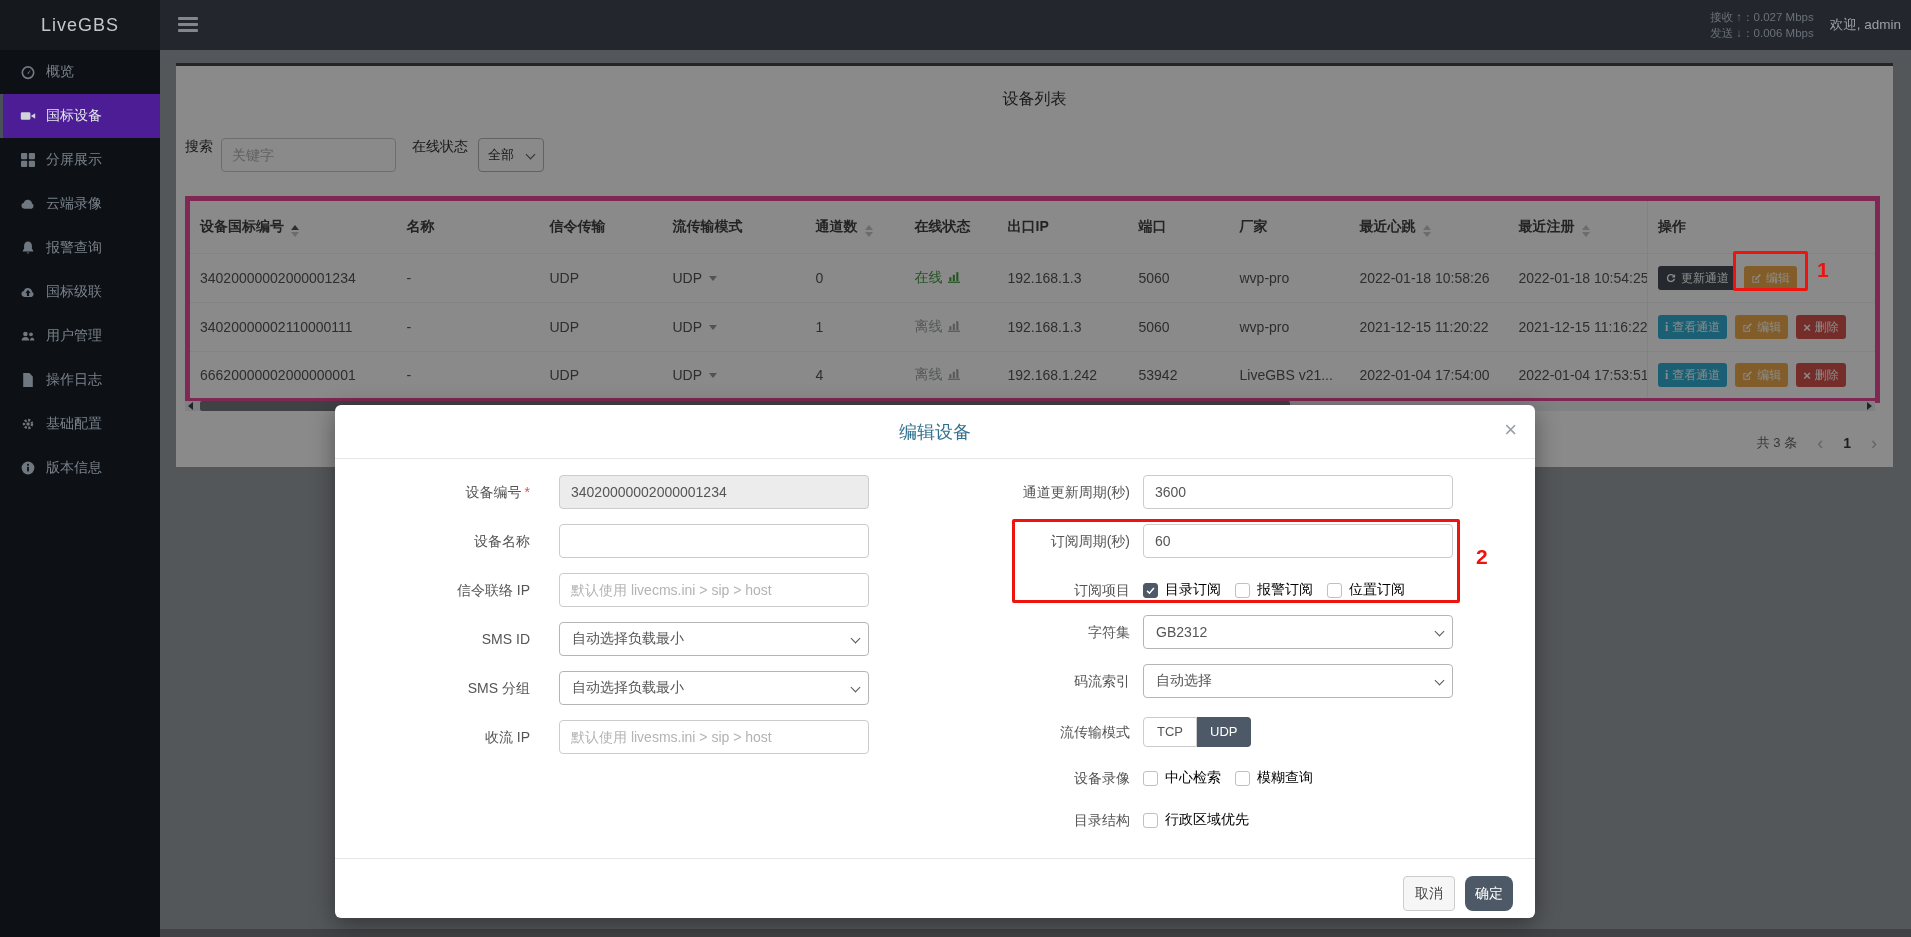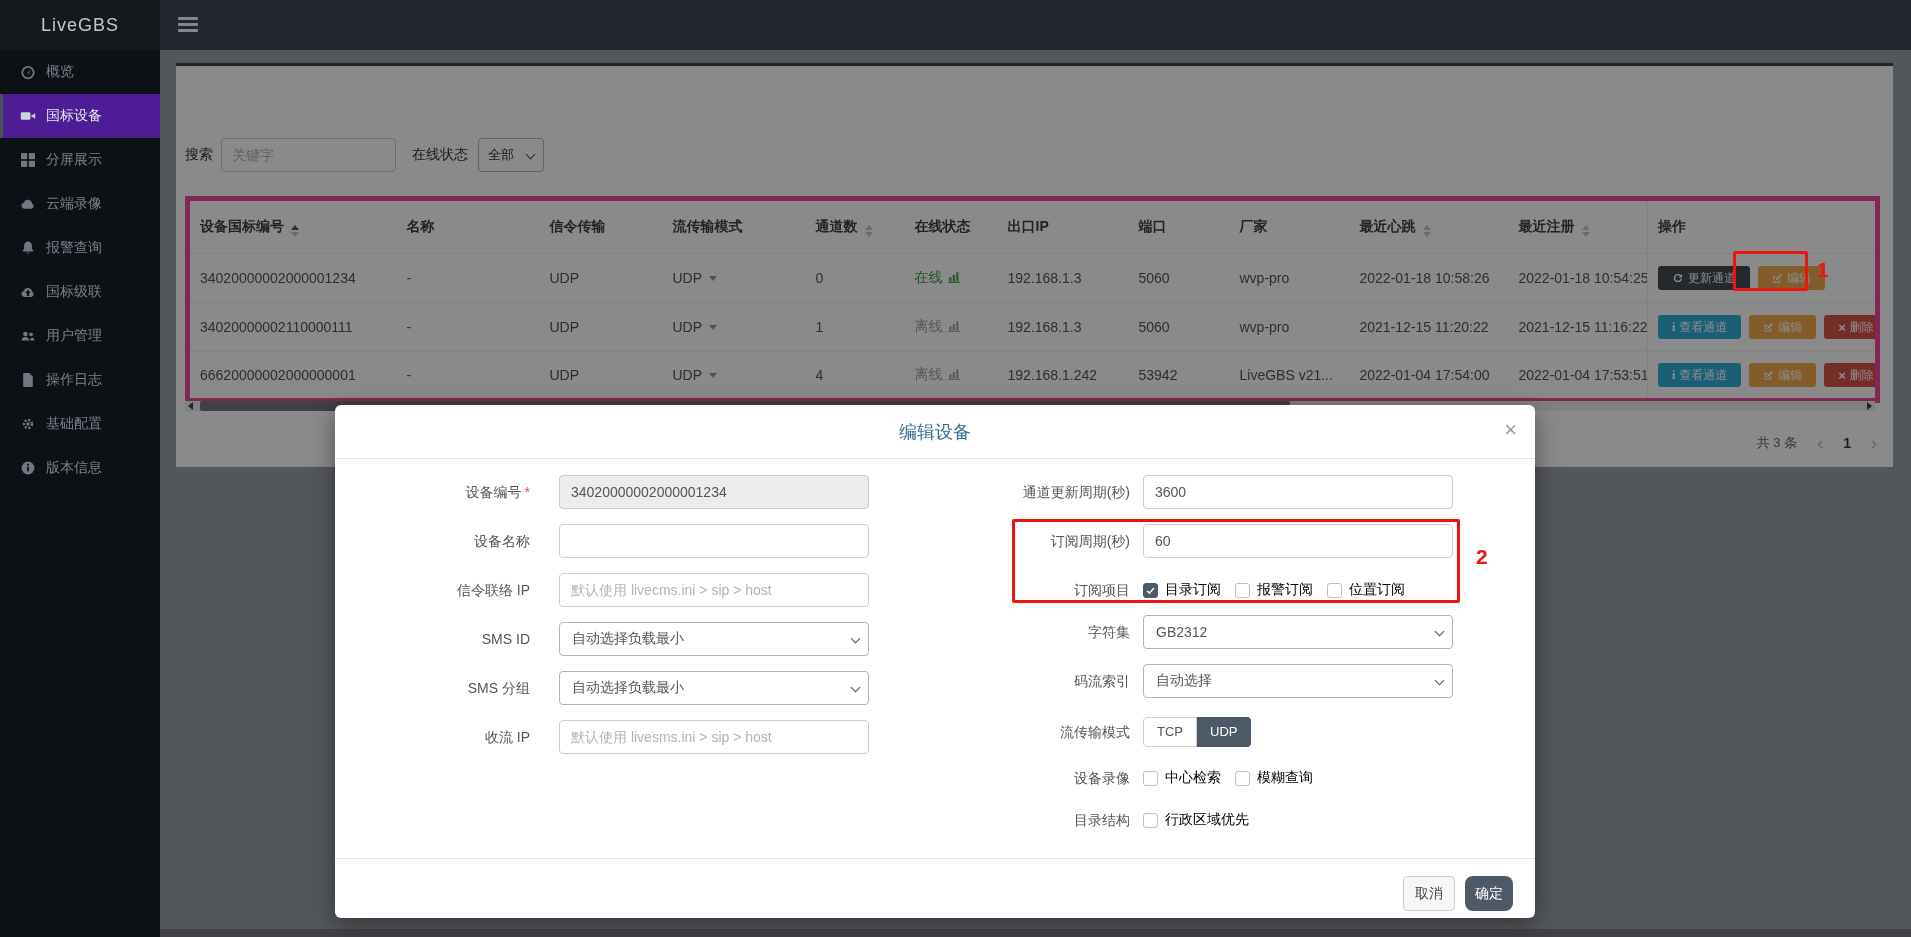--- a/index.html
+++ b/index.html
@@ -22,21 +22,21 @@
 .hamburger span { display:block; height:2.6px; background:#80878f; border-radius:1px; }
 .nav-right { position:absolute; right:10px; top:0; height:50px; display:flex; align-items:center; }
 .net-stats { text-align:right; font-size:11.5px; color:#6a717a; line-height:16px; margin-right:16px; }
 .welcome { font-size:13.5px; color:#99a0a8; }
 
 
 .main { position:absolute; left:160px; top:50px; width:1751px; height:887px; background:#9ba1a7; }
 .bottom-strip { position:absolute; left:0; bottom:0; width:100%; height:8px; background:#777b80; }
 .panel { position:absolute; left:16px; top:13px; width:1717px; height:404px; background:#fff; border-top:3px solid #3f444b; }
 .panel-title { position:absolute; top:23px; left:0; width:100%; text-align:center; font-size:16px; color:#333; }
-.toolbar { position:absolute; left:9px; top:72px; height:34px; display:flex; align-items:center; }
+.toolbar { position:absolute; left:9px; top:72px; height:34px; display:flex; align-items:flex-start; }
 .toolbar .lbl { font-size:14px; color:#333; }
 .search-input { width:175px; height:34px; border:1px solid #ccc; border-radius:4px; margin-left:8px; padding:0 10px; font-size:14px; color:#555; font-family:inherit; }
 .search-input::placeholder { color:#b3b3b3; }
 .status-label { margin-left:16px; }
 .status-select { width:66px; height:34px; border:1px solid #b5b5b5; border-radius:4px; margin-left:10px; position:relative; font-size:13px; color:#333; display:flex; align-items:center; padding-left:9px; cursor:pointer; background:#fff; }
 .chev { position:absolute; right:9px; top:12px; width:7px; height:7px; border-right:1.7px solid #555; border-bottom:1.7px solid #555; transform:rotate(45deg); }
 
 
 .table-wrap { position:absolute; left:9px; top:130px; }
 table { border-collapse:collapse; table-layout:fixed; width:1690px; font-size:14px; color:#555; border:5px solid #ec4899; }
@@ -45,21 +45,21 @@
 .col-op { border-left:1px solid #edf0f2; }
 .sorters { display:inline-flex; flex-direction:column; gap:2px; margin-left:7px; vertical-align:1px; }
 .tri-up { width:0; height:0; border-left:4px solid transparent; border-right:4px solid transparent; border-bottom:5px solid #c4c7ca; }
 .tri-down { width:0; height:0; border-left:4px solid transparent; border-right:4px solid transparent; border-top:5px solid #c4c7ca; }
 .sorters.first .tri-up { border-bottom-color:#555; }
 .st-online { color:#449d44; cursor:pointer; }
 .st-offline { color:#a0a3a6; }
 .chart-ic { margin-left:5px; vertical-align:-1px; }
 .chart-ic svg { fill:currentColor; }
 .stream-caret { display:inline-block; margin-left:7px; width:0; height:0; border-left:4.5px solid transparent; border-right:4.5px solid transparent; border-top:5px solid #999; vertical-align:2px; }
-.abtn { display:inline-flex; align-items:center; height:24px; border-radius:3px; padding:0 14px; color:#fff; font-size:12px; margin-right:4px; cursor:pointer; vertical-align:middle; }
+.abtn { display:inline-flex; align-items:center; height:24px; border-radius:3px; padding:0 7px; color:#fff; font-size:12px; margin-right:4px; cursor:pointer; vertical-align:middle; }
 .abtn .ig { margin-right:4px; display:inline-flex; line-height:1; }
 .b-dark { background:#454d54; } .b-info { background:#31b0d5; } .b-warn { background:#f0ad4e; } .b-danger { background:#d9534f; }
 .glyph-i { font-weight:bold; font-family:"Liberation Serif",serif; font-size:12px; }
 .glyph-x { font-weight:bold; font-size:13px; }
 
 
 .hscroll { position:absolute; left:9px; top:335px; width:1690px; height:10px; background:#edeef0; }
 .hs-left { position:absolute; left:3px; top:1px; width:0; height:0; border-top:4px solid transparent; border-bottom:4px solid transparent; border-right:5px solid #3e4145; cursor:pointer; }
 .hs-right { position:absolute; right:3px; top:1px; width:0; height:0; border-top:4px solid transparent; border-bottom:4px solid transparent; border-left:5px solid #3e4145; cursor:pointer; }
 .hs-thumb { position:absolute; left:15px; top:0; width:1090px; height:10px; background:#75797e; border-radius:2px; cursor:pointer; }
@@ -208,24 +208,32 @@
       </div>
     </nav>
   </aside>
 
   <header class="navbar">
     <div class="hamburger">
         <span></span>
         <span></span>
         <span></span>
       </div>
+    <div class="nav-right">
+      <div class="net-stats">
+        <div>接收 ↑：0.027 Mbps</div>
+        <div>发送 ↓：0.006 Mbps</div>
+      </div>
+      <div class="welcome">欢迎, admin</div>
+    </div>
   </header>
 
   <div class="main">
     <section class="panel">
+      <div class="panel-title">设备列表</div>
 
       <div class="toolbar">
         <span class="lbl">搜索</span>
         <input class="search-input" type="text" placeholder="关键字" style="">
         <span class="lbl status-label">在线状态</span>
         <div class="status-select">
           <span>全部</span>
           <span class="chev"></span>
         </div>
       </div>

